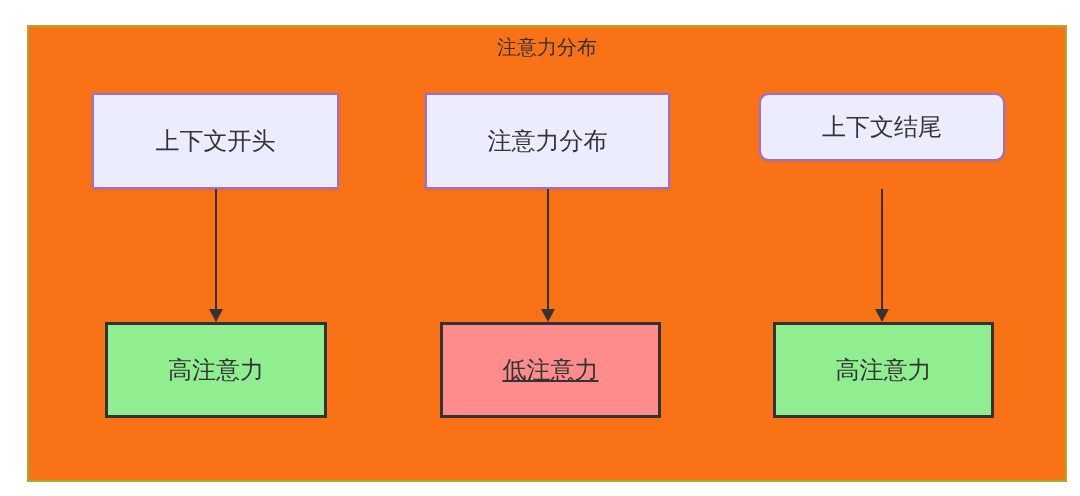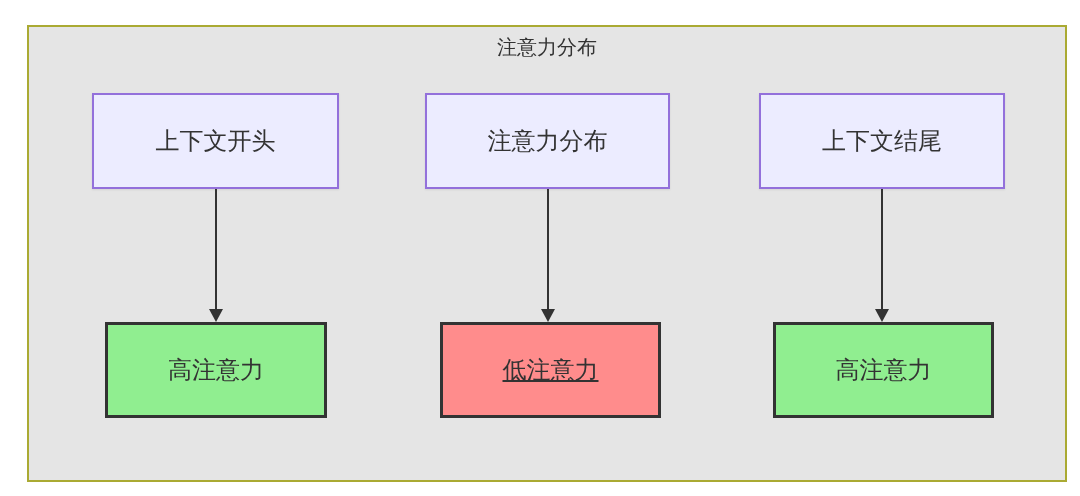--- a/index.html
+++ b/index.html
@@ -50,21 +50,21 @@
   }
   .node-bottom {
     border: 3px solid #333333;
   }
   .node-high { background: #90ee90; }
   .node-low  { background: #ff8c8c; }
 
   
   #node-top-0 { left: 63px;  top: 66px; width: 247px; height: 96px; }
   #node-top-1 { left: 396px; top: 66px; width: 245px; height: 96px; }
-  #node-top-2 { left: 730px; top: 66px; width: 246px; height: 96px; }
+  #node-top-2 { left: 730px; top: 66px; width: 246px; height: 68px; border-radius: 10px; }
   #node-bot-0 { left: 76px;  top: 295px; width: 222px; height: 96px; }
   #node-bot-1 { left: 411px; top: 295px; width: 221px; height: 96px; text-decoration: underline; }
   #node-bot-2 { left: 744px; top: 295px; width: 221px; height: 96px; }
 
   .arrow {
     position: absolute;
     top: 162px;
     height: 133px;
     width: 14px;
     display: flex;
@@ -84,21 +84,21 @@
     height: 0;
     border-left: 7px solid transparent;
     border-right: 7px solid transparent;
     border-top: 13px solid #333333;
   }
 </style>
 </head>
 <body>
 
 <div class="canvas">
-  <div class="diagram-container" style="background-color: #e5e5e5; border-color: rgb(170, 170, 51);">
+  <div class="diagram-container" style="background-color: #f97316; border-color: rgb(170, 170, 51);">
 
     <div class="diagram-title">注意力分布</div>
 
     <div class="node node-top" id="node-top-0" style="background-color: rgb(236, 236, 255); border-color: rgb(147, 112, 219);">
       <span>上下文开头</span>
     </div>
     <div class="node node-top" id="node-top-1" style="background-color: rgb(236, 236, 255); border-color: rgb(147, 112, 219);">
       <span>注意力分布</span>
     </div>
     <div class="node node-top" id="node-top-2" style="background-color: rgb(236, 236, 255); border-color: rgb(147, 112, 219);">

